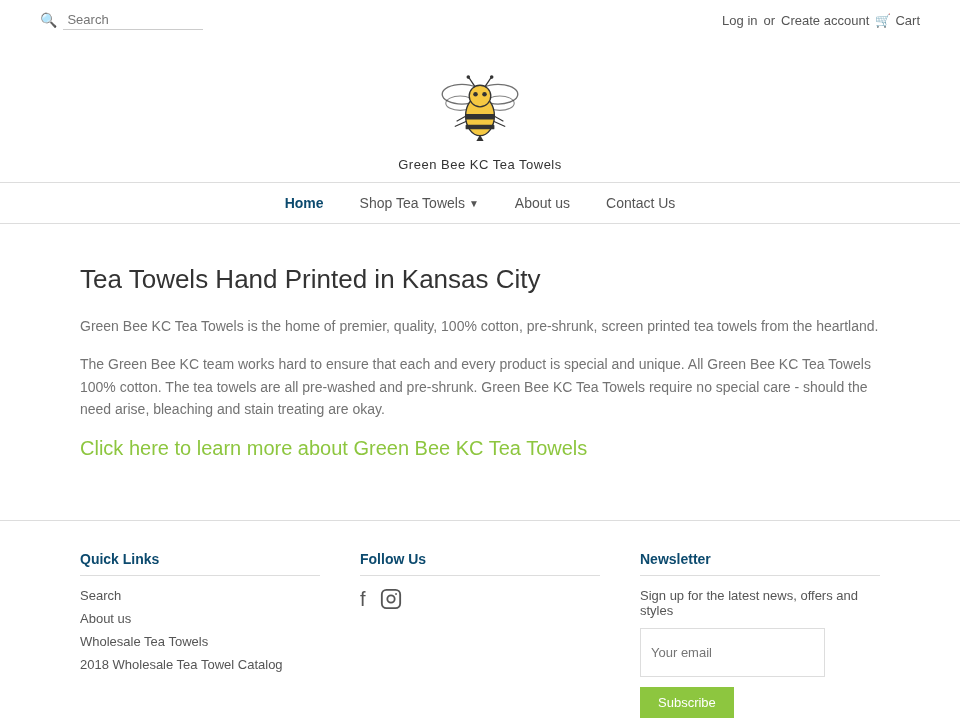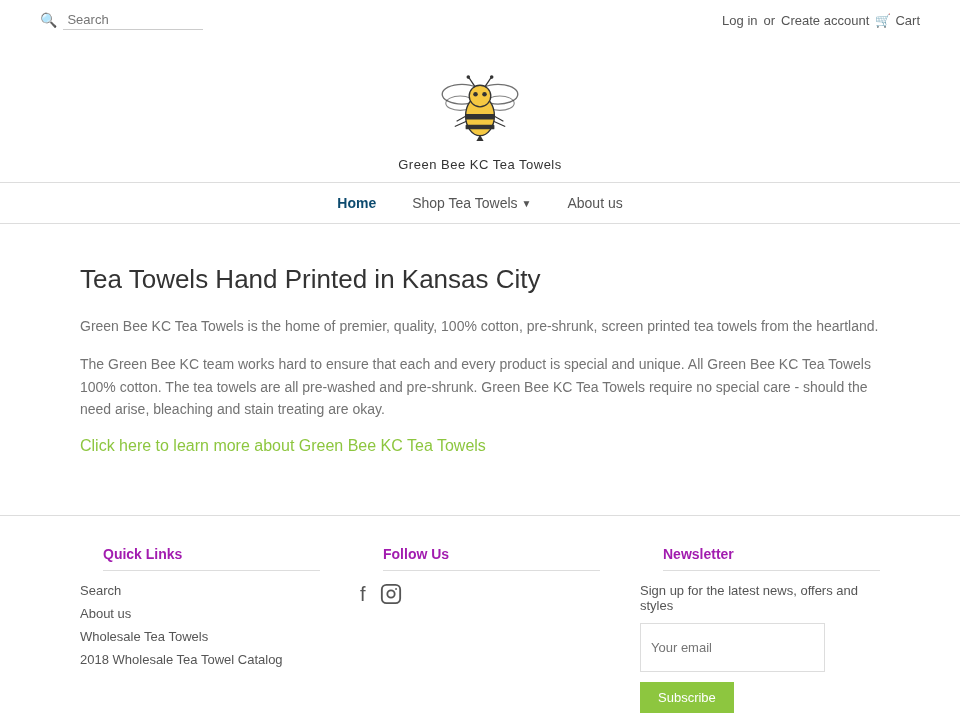--- a/index.html
+++ b/index.html
@@ -106,41 +106,40 @@
     }
     .intro-text {
       font-size: 14px;
       color: #737373;
       line-height: 1.6;
       margin-bottom: 16px;
     }
     .learn-more-link {
       color: #8dc63f;
       text-decoration: none;
-      font-size: 16px;
+      font-size: 20px;
     }
 
     
     .footer {
       border-top: 1px solid #ddd;
       padding: 30px 80px;
       display: grid;
       grid-template-columns: 1fr 1fr 1fr;
       gap: 40px;
       max-width: 960px;
       margin: 0 auto;
     }
     .footer-heading {
       font-size: 14px;
       font-weight: bold;
-      color: #a21caf;
+      color: #0c4a6e;
       margin-bottom: 12px;
       padding-bottom: 8px;
       border-bottom: 1px solid #ddd;
-      margin-left: 23px;
     }
     .footer-link {
       display: block;
       color: #555;
       text-decoration: none;
       font-size: 13px;
       margin-bottom: 8px;
     }
 
     .social-icons {
@@ -242,20 +241,23 @@
 <nav class="nav-bar">
   <a class="nav-item active" href="#">
     <span>Home</span>
   </a>
   <a class="nav-item" href="#">
     <span>Shop Tea Towels</span>
     <span class="dropdown-arrow">▼</span>
   </a>
   <a class="nav-item" href="#">
     <span>About us</span>
+  </a>
+  <a class="nav-item" href="#">
+    <span>Contact Us</span>
   </a>
 </nav>
 
 <div class="main-content">
   <h1 class="page-title">Tea Towels Hand Printed in Kansas City</h1>
   <p class="intro-text">Green Bee KC Tea Towels is the home of premier, quality, 100% cotton, pre-shrunk, screen printed tea towels from the heartland.</p>
   <p class="intro-text">The Green Bee KC team works hard to ensure that each and every product is special and unique. All Green Bee KC Tea Towels 100% cotton. The tea towels are all pre-washed and pre-shrunk. Green Bee KC Tea Towels require no special care - should the need arise, bleaching and stain treating are okay.</p>
   <a class="learn-more-link" href="#">Click here to learn more about Green Bee KC Tea Towels</a>
 </div>
 

